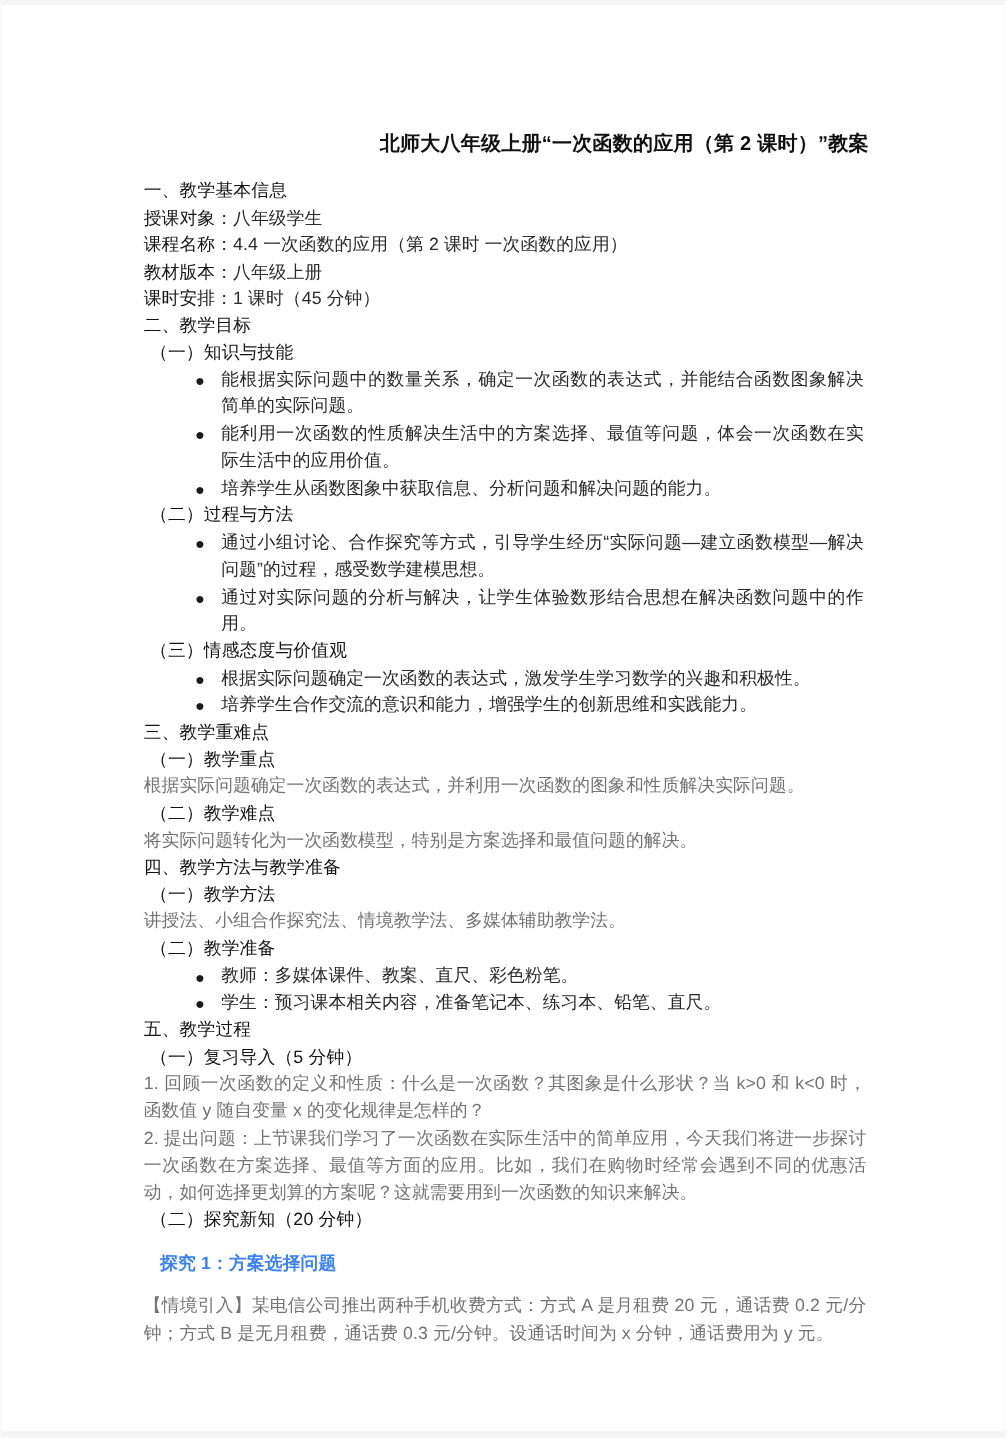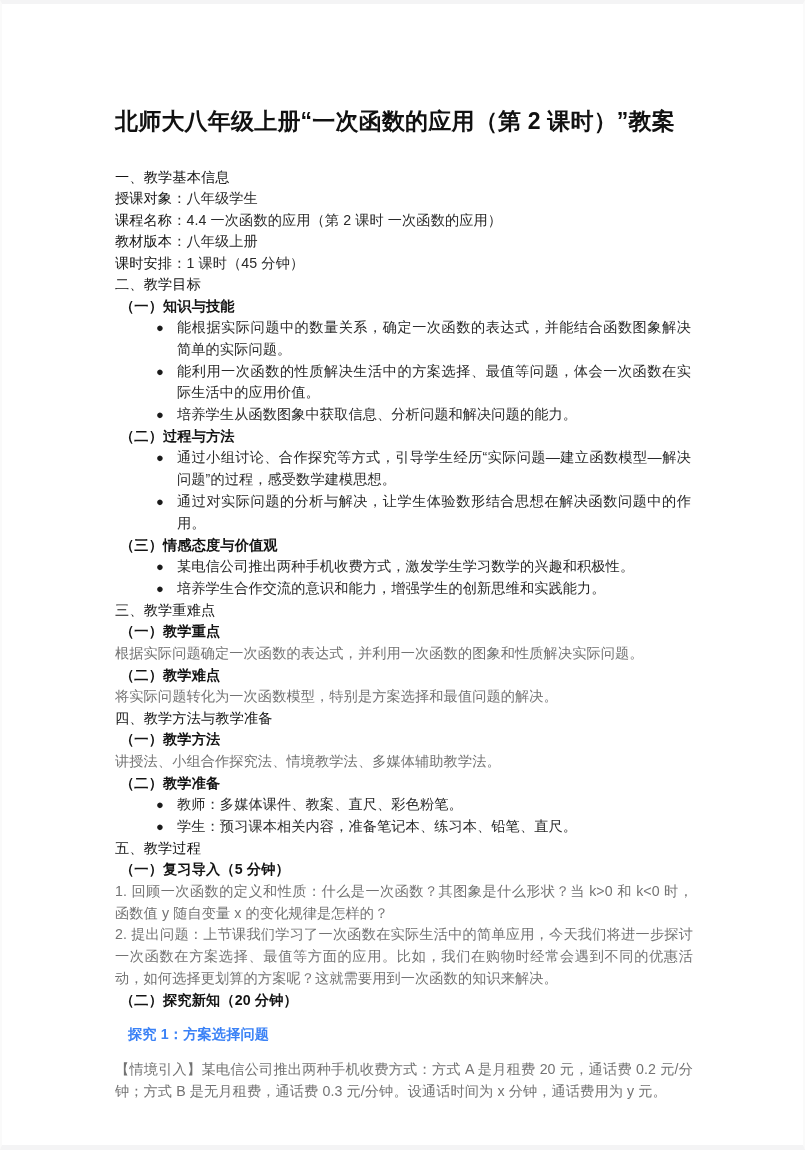--- a/index.html
+++ b/index.html
@@ -24,40 +24,40 @@
     border-left: 2px solid #fafafa;
     border-right: 2px solid #fafafa;
   }
   .content {
     position: absolute;
     left: 113px;
     top: 100px;
     width: 580px;
   }
   .doc-title {
-    font-size: 23px;
+    font-size: 16px;
     font-weight: bold;
     color: #111111;
-    text-align: left;
+    text-align: right;
     line-height: 1.5;
     letter-spacing: 0.2px;
-    margin: 0 0 28px 0;
+    margin: 0 0 15px 0;
     white-space: nowrap;
   }
   .h1 {
     font-size: 14.2px;
     font-weight: normal;
     color: #141414;
     line-height: 21.5px;
     margin: 0;
     letter-spacing: 0.15px;
   }
   .h2 {
     font-size: 14.2px;
-    font-weight: bold;
+    font-weight: normal;
     color: #141414;
     line-height: 21.5px;
     margin: 0;
     padding-left: 5px;
     letter-spacing: 0.15px;
   }
   .h3 {
     font-size: 14.2px;
     font-weight: bold;
     color: #3b82f6;
@@ -132,21 +132,21 @@
       <li><span class="bullet">●</span><span>能利用一次函数的性质解决生活中的方案选择、最值等问题，体会一次函数在实际生活中的应用价值。</span></li>
       <li><span class="bullet">●</span><span>培养学生从函数图象中获取信息、分析问题和解决问题的能力。</span></li>
     </ul>
     <div class="h2">（二）过程与方法</div>
     <ul class="blist">
       <li><span class="bullet">●</span><span>通过小组讨论、合作探究等方式，引导学生经历“实际问题—建立函数模型—解决问题”的过程，感受数学建模思想。</span></li>
       <li><span class="bullet">●</span><span>通过对实际问题的分析与解决，让学生体验数形结合思想在解决函数问题中的作用。</span></li>
     </ul>
     <div class="h2">（三）情感态度与价值观</div>
     <ul class="blist">
-      <li><span class="bullet">●</span><span>某电信公司推出两种手机收费方式，激发学生学习数学的兴趣和积极性。</span></li>
+      <li><span class="bullet">●</span><span>根据实际问题确定一次函数的表达式，激发学生学习数学的兴趣和积极性。</span></li>
       <li><span class="bullet">●</span><span>培养学生合作交流的意识和能力，增强学生的创新思维和实践能力。</span></li>
     </ul>
 
     <div class="h1">三、教学重难点</div>
     <div class="h2">（一）教学重点</div>
     <div class="para">根据实际问题确定一次函数的表达式，并利用一次函数的图象和性质解决实际问题。</div>
     <div class="h2">（二）教学难点</div>
     <div class="para">将实际问题转化为一次函数模型，特别是方案选择和最值问题的解决。</div>
 
     <div class="h1">四、教学方法与教学准备</div>

